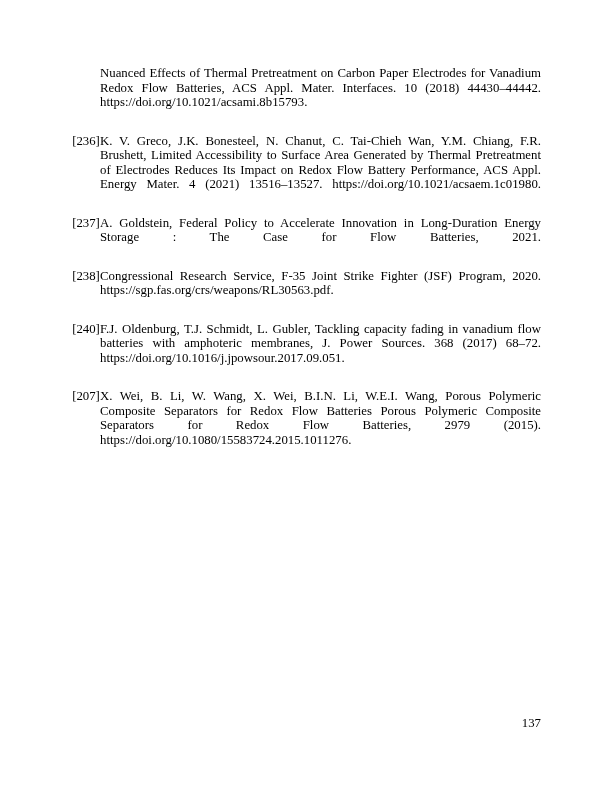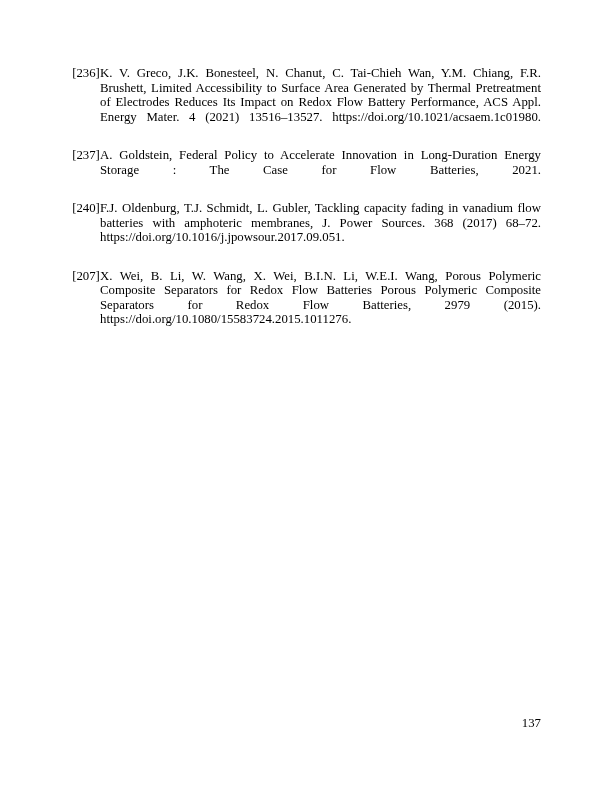--- a/index.html
+++ b/index.html
@@ -80,27 +80,35 @@
     line-height: 14px;
     text-align: right;
   }
 </style>
 </head>
 <body>
 
 <div class="page">
 
   <div class="reference-list">
+      <div class="reference-entry continuation">
+        <div class="ref-label"></div>
+        <div class="ref-text">Nuanced Effects of Thermal Pretreatment on Carbon Paper Electrodes for Vanadium Redox Flow Batteries, ACS Appl. Mater. Interfaces. 10 (2018) 44430–44442. https://doi.org/10.1021/acsami.8b15793.</div>
+      </div>
       <div class="reference-entry">
         <div class="ref-label">[236]</div>
         <div class="ref-text">K. V. Greco, J.K. Bonesteel, N. Chanut, C. Tai-Chieh Wan, Y.M. Chiang, F.R. Brushett, Limited Accessibility to Surface Area Generated by Thermal Pretreatment of Electrodes Reduces Its Impact on Redox Flow Battery Performance, ACS Appl. Energy Mater. 4 (2021) 13516–13527. https://doi.org/10.1021/acsaem.1c01980.</div>
       </div>
       <div class="reference-entry">
         <div class="ref-label">[237]</div>
         <div class="ref-text">A. Goldstein, Federal Policy to Accelerate Innovation in Long-Duration Energy Storage : The Case for Flow Batteries, 2021.</div>
+      </div>
+      <div class="reference-entry">
+        <div class="ref-label">[238]</div>
+        <div class="ref-text">Congressional Research Service, F-35 Joint Strike Fighter (JSF) Program, 2020. https://sgp.fas.org/crs/weapons/RL30563.pdf.</div>
       </div>
       <div class="reference-entry">
         <div class="ref-label">[240]</div>
         <div class="ref-text">F.J. Oldenburg, T.J. Schmidt, L. Gubler, Tackling capacity fading in vanadium flow batteries with amphoteric membranes, J. Power Sources. 368 (2017) 68–72. https://doi.org/10.1016/j.jpowsour.2017.09.051.</div>
       </div>
       <div class="reference-entry">
         <div class="ref-label">[207]</div>
         <div class="ref-text">X. Wei, B. Li, W. Wang, X. Wei, B.I.N. Li, W.E.I. Wang, Porous Polymeric Composite Separators for Redox Flow Batteries Porous Polymeric Composite Separators for Redox Flow Batteries, 2979 (2015). https://doi.org/10.1080/15583724.2015.1011276.</div>
       </div>
     </div>

